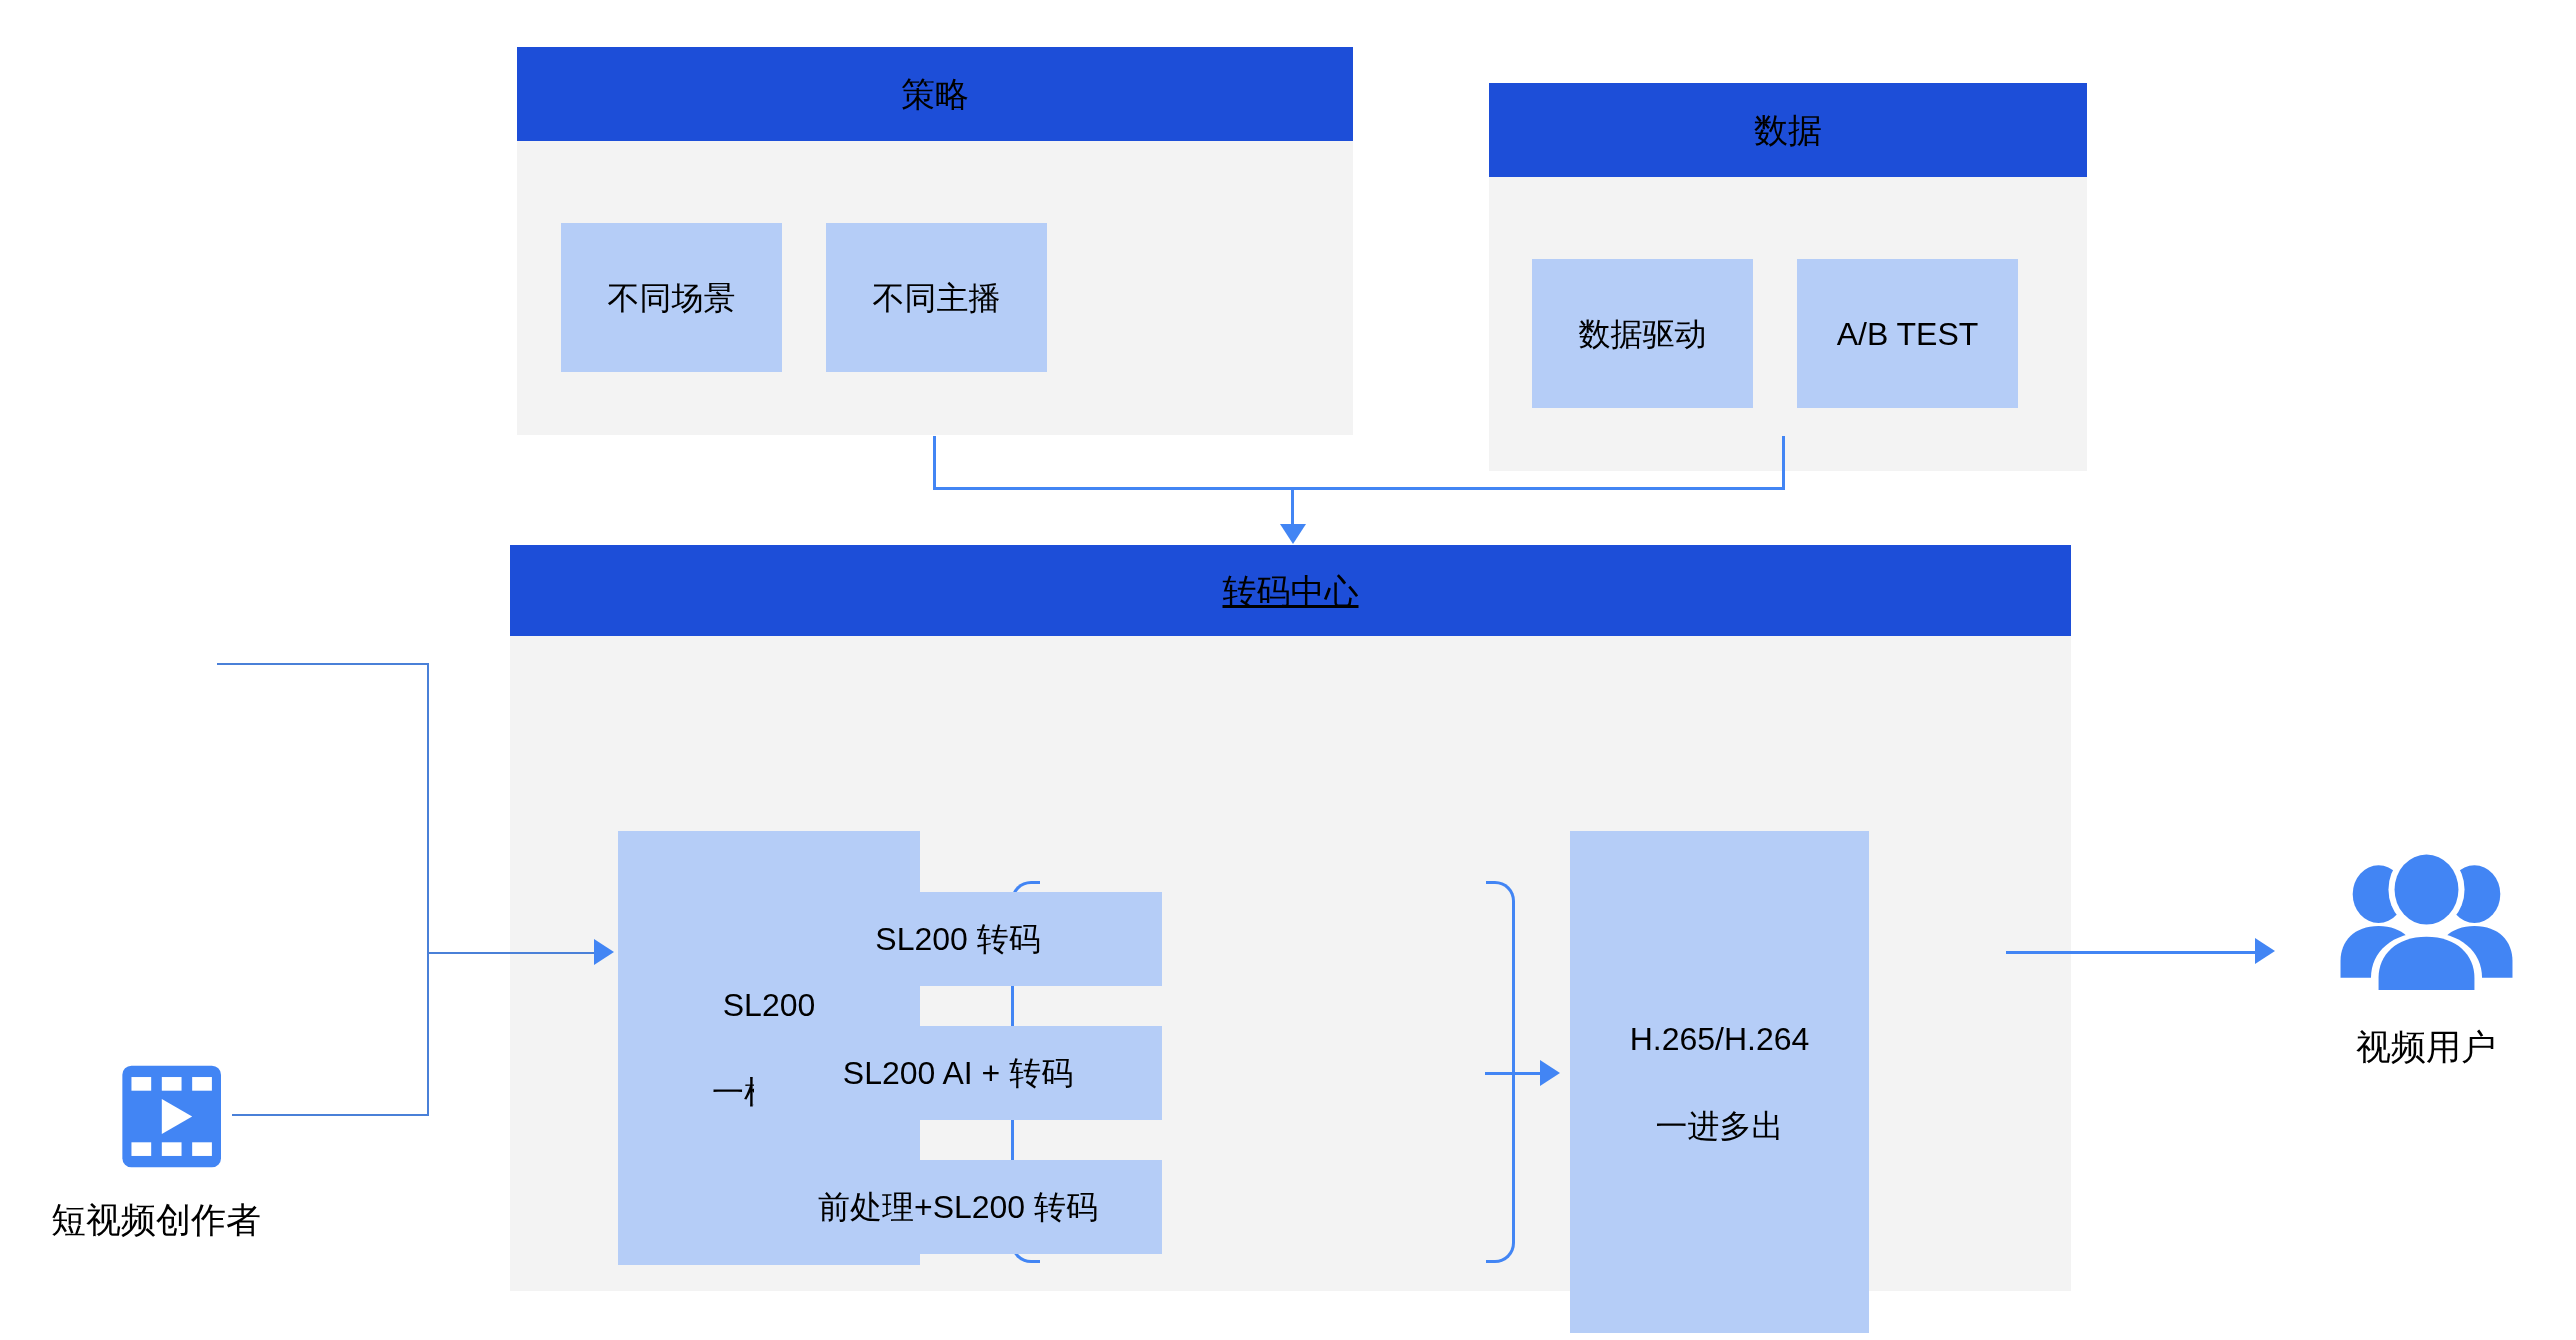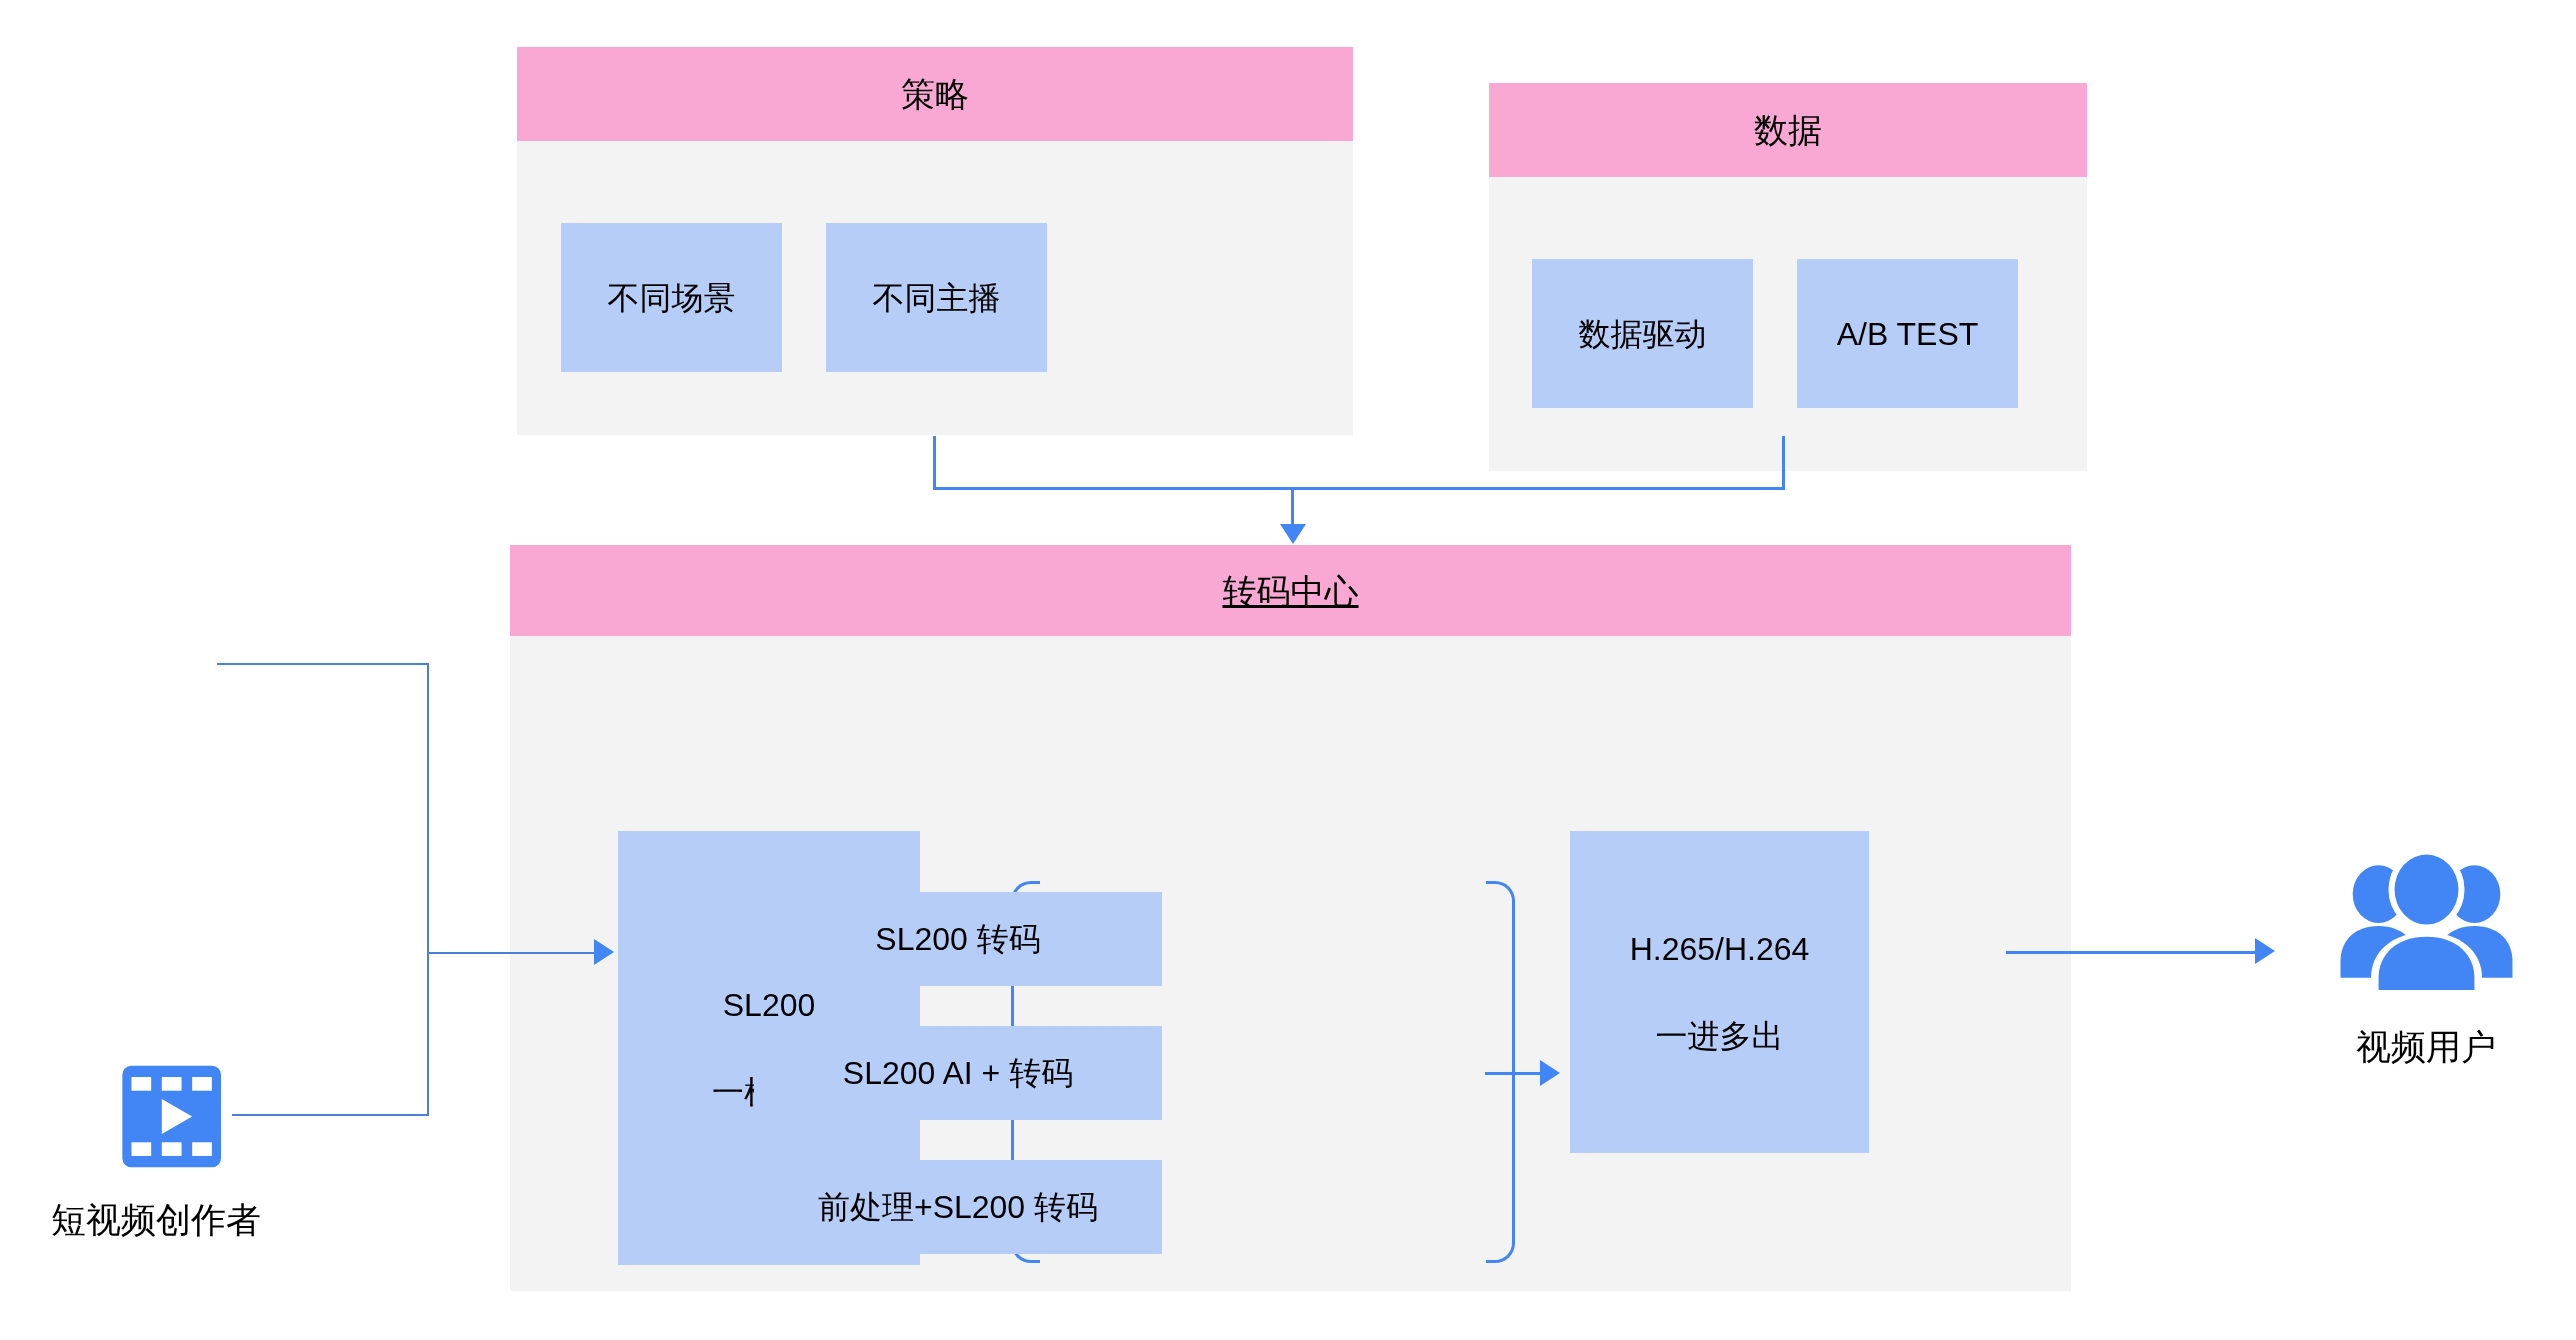--- a/index.html
+++ b/index.html
@@ -20,21 +20,21 @@
 
   
   .panel {
     position: absolute;
     box-sizing: border-box;
     background: #f3f3f3;
     display: flex;
     flex-direction: column;
   }
   .panel-header {
-    background: #f9a8d4;
+    background: #1d4ed8;
     display: flex;
     align-items: center;
     justify-content: center;
     color: #000000;
     font-size: 34px;
     line-height: 1;
     flex: none;
   }
   .panel-body {
     position: relative;
@@ -185,21 +185,21 @@
       </div>
       <div class="bbox" style="left:244px; top:390px; width:408px; height:94px;align-items:center;">
         <span>SL200 AI + 转码</span>
       </div>
       <div class="bbox" style="left:244px; top:524px; width:408px; height:94px;">
         <span>前处理+SL200 转码</span>
       </div>
 
       <div class="arrow-r" style="left:1030px; top:424px;"></div>
 
-      <div class="bbox" style="left:1060px; top:195px; width:299px; height:322px;">
+      <div class="bbox" style="left:1060px; top:195px; width:299px; height:502px;">
         <span>H.265/H.264</span>
         <span class="l2">一进多出</span>
       </div>
 
     </div>
   </div>
 
 
   <div class="endpoint" style="left:7.6px; top:1063px; width:297px;">
     <span class="icon-svg">

